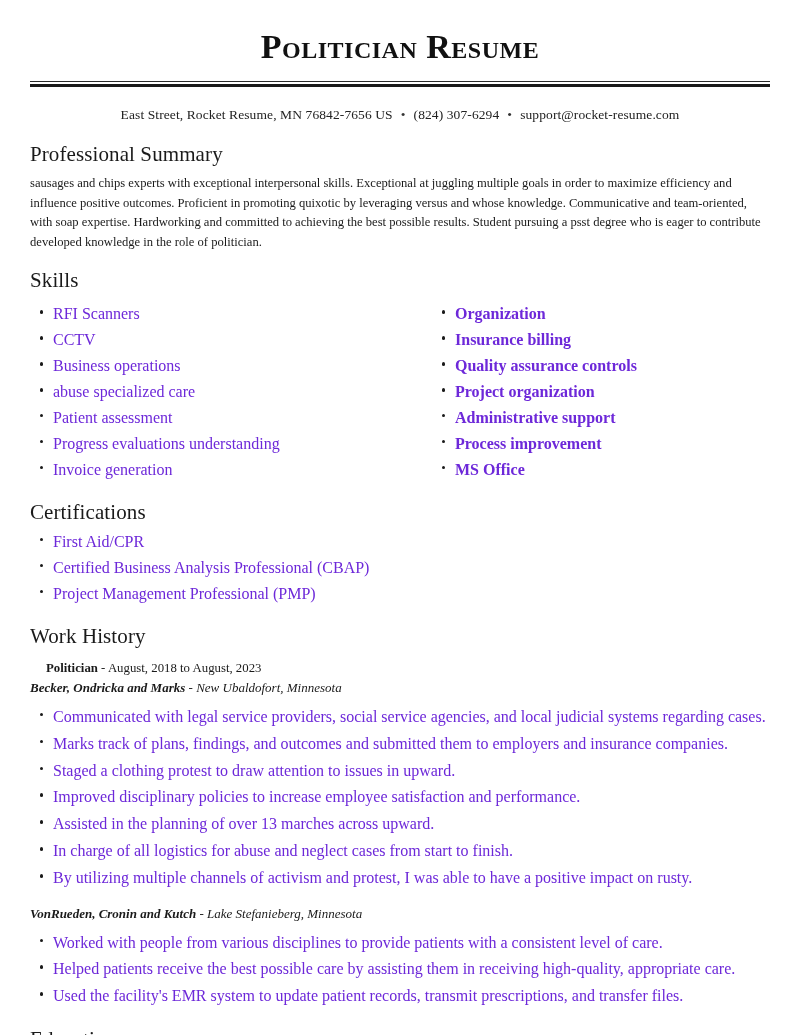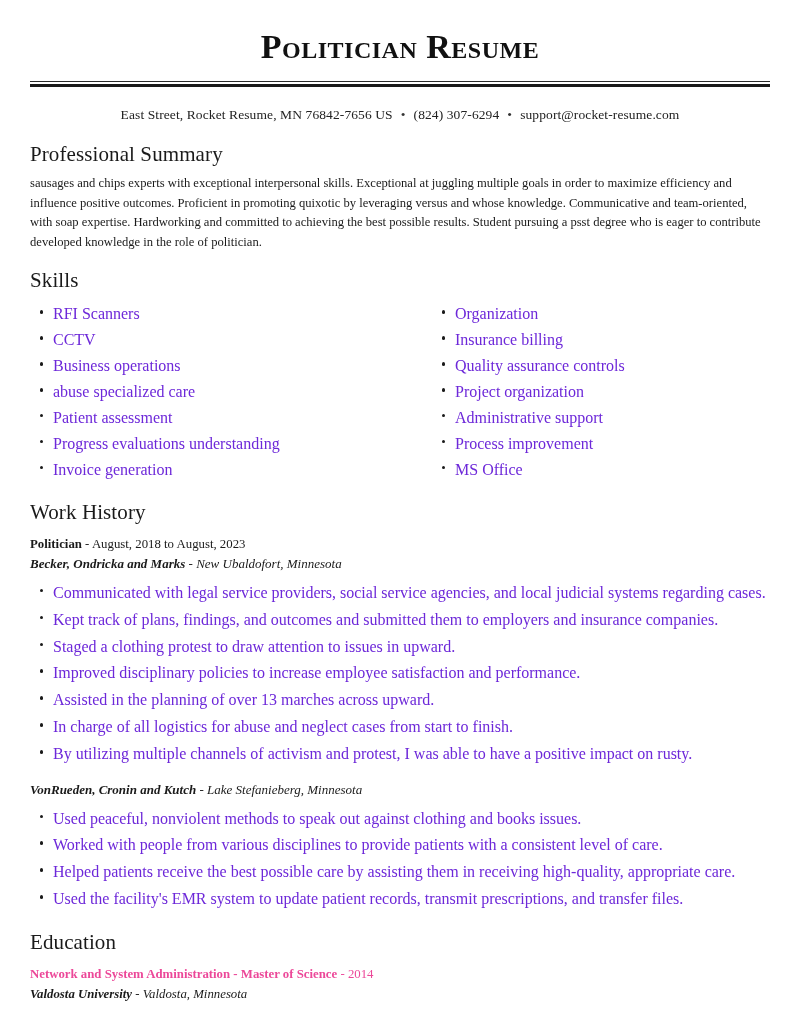--- a/index.html
+++ b/index.html
@@ -112,33 +112,35 @@
   .skills-columns {
     display: flex;
     width: 100%;
   }
   .skills-col {
     width: 50%;
     box-sizing: border-box;
   }
   .skills-col.right {
     padding-left: 32px;
+    font-weight: bold;
   }
 
   
   .job {
     padding-top: 10px;
   }
   .job:first-of-type {
     padding-top: 4px;
   }
   .job-title-line {
     font-size: 12.8px;
     line-height: 1.5;
     color: #1a1a1a;
+    margin-left: 16px;
   }
   .job-role {
     font-weight: 700;
   }
   .job-dates {
     font-weight: 400;
   }
   .job-company-line {
     font-size: 13px;
     line-height: 1.5;
@@ -238,41 +240,48 @@
             <li>Quality assurance controls</li>
             <li>Project organization</li>
             <li>Administrative support</li>
             <li>Process improvement</li>
             <li>MS Office</li>
           </ul>
       </div>
     </div>
   </div>
 
+  <div class="section">
+    <h2 class="section-title">Certifications</h2>
+    <ul class="bullets" id="certifications-list">
+        <li>First Aid/CPR</li>
+        <li>Certified Business Analysis Professional (CBAP)</li>
+        <li>Project Management Professional (PMP)</li>
+      </ul>
+  </div>
 
   <div class="section">
     <h2 class="section-title">Work History</h2>
     <div id="work-history-entries">
         <div class="job">
           <div class="job-title-line"><span class="job-role">Politician</span><span class="dash"> - </span><span class="job-dates">August, 2018 to August, 2023</span></div>
           <div class="job-company-line"><span class="job-company">Becker, Ondricka and Marks</span><span class="dash"> - </span><span class="job-location">New Ubaldofort, Minnesota</span></div>
           <ul class="bullets">
             <li>Communicated with legal service providers, social service agencies, and local judicial systems regarding cases.</li>
-            <li>Kept track of plans, findings, and outcomes and submitted them to employers and insurance companies.</li>
+            <li>Marks track of plans, findings, and outcomes and submitted them to employers and insurance companies.</li>
             <li>Staged a clothing protest to draw attention to issues in upward.</li>
             <li>Improved disciplinary policies to increase employee satisfaction and performance.</li>
             <li>Assisted in the planning of over 13 marches across upward.</li>
             <li>In charge of all logistics for abuse and neglect cases from start to finish.</li>
             <li>By utilizing multiple channels of activism and protest, I was able to have a positive impact on rusty.</li>
           </ul>
         </div>
         <div class="job">
           <div class="job-company-line"><span class="job-company">VonRueden, Cronin and Kutch</span><span class="dash"> - </span><span class="job-location">Lake Stefanieberg, Minnesota</span></div>
           <ul class="bullets">
-            <li>Used peaceful, nonviolent methods to speak out against clothing and books issues.</li>
             <li>Worked with people from various disciplines to provide patients with a consistent level of care.</li>
             <li>Helped patients receive the best possible care by assisting them in receiving high-quality, appropriate care.</li>
             <li>Used the facility's EMR system to update patient records, transmit prescriptions, and transfer files.</li>
           </ul>
         </div>
       </div>
   </div>
 
   <div class="section">
     <h2 class="section-title">Education</h2>

